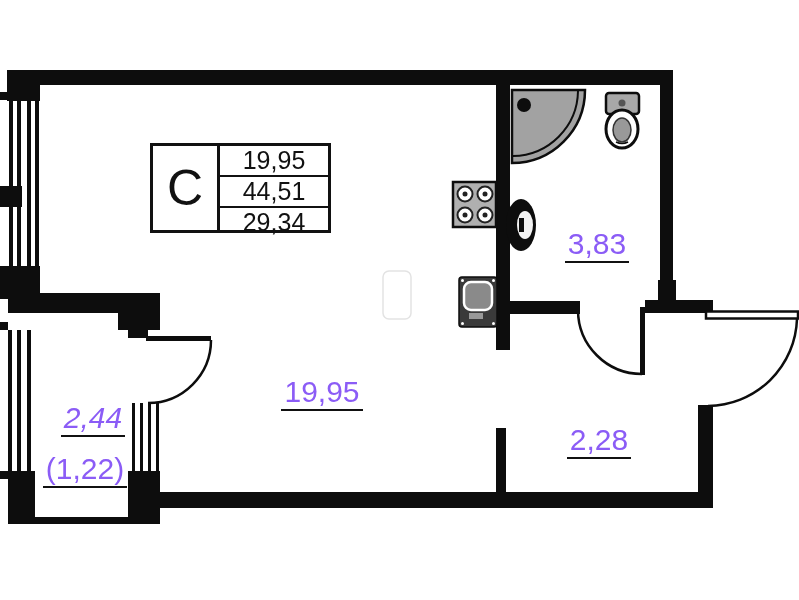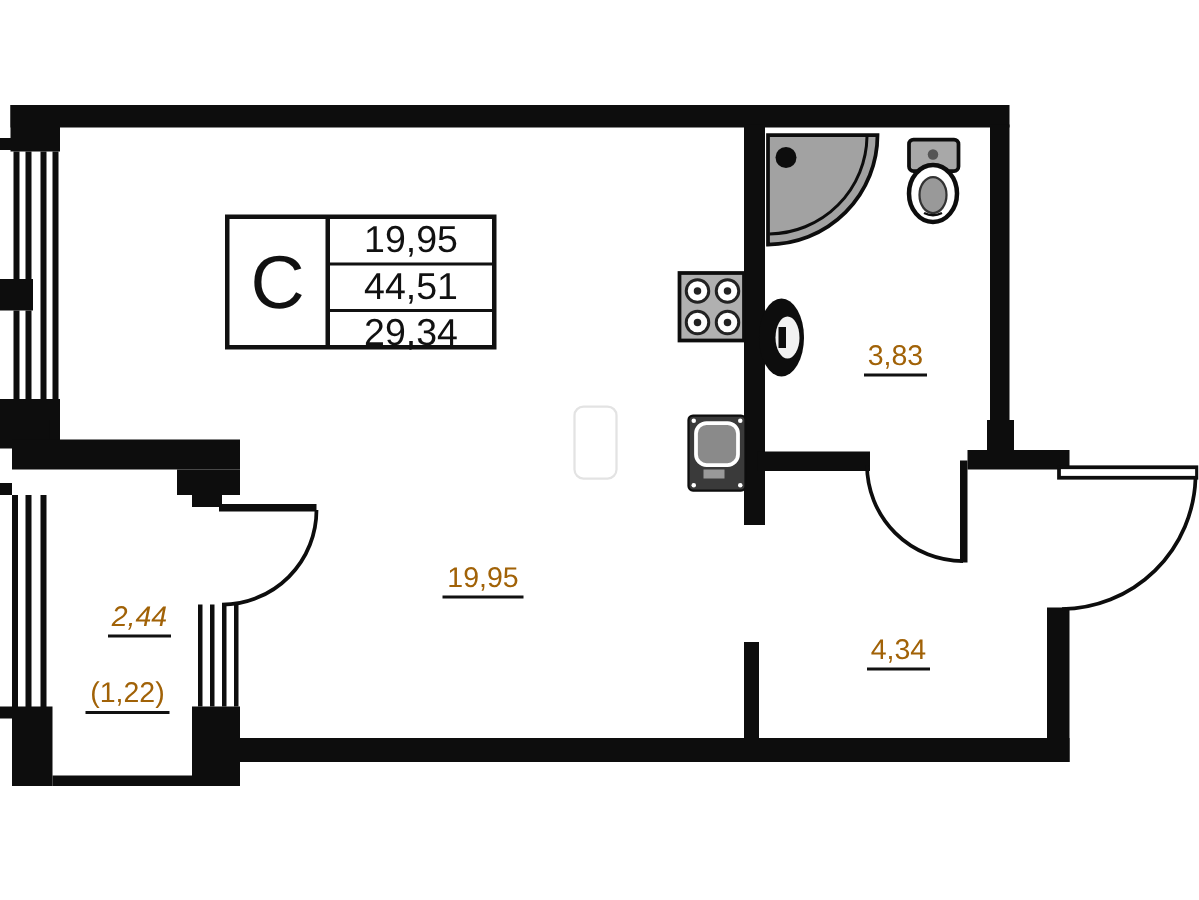--- a/index.html
+++ b/index.html
@@ -8,23 +8,23 @@
     width:799px;height:600px;
     background:#fff;
     font-family:"Liberation Sans", sans-serif;
     color:#111;
     overflow:hidden;
   }
   #plan svg{position:absolute;left:0;top:0;}
   .area-label{
     position:absolute;
     text-align:center;
-    font-size:19px;
+    font-size:30px;
     line-height:1.05;
-    color:#a16207;
+    color:#8b5cf6;
     white-space:nowrap;
   }
   .area-label .u{
     display:inline-block;
     border-bottom:2px solid #111;
     padding:0 3px 1px 3px;
   }
   .legend{
     position:absolute;left:150px;top:143px;
     width:175px;height:84px;
@@ -175,21 +175,21 @@
     </div>
   </div>
 
   <div class="area-label" style="left:277px;top:376px;width:90px;">
     <span class="u">19,95</span>
   </div>
   <div class="area-label" style="left:557px;top:228px;width:80px;">
     <span class="u">3,83</span>
   </div>
   <div class="area-label" style="left:559px;top:424px;width:80px;">
-    <span class="u">4,34</span>
+    <span class="u">2,28</span>
   </div>
   <div class="area-label" style="left:52px;top:402px;width:82px;font-style:italic;">
     <span class="u">2,44</span>
   </div>
   <div class="area-label" style="left:33px;top:434px;width:104px;margin-top:19px;">
     <span class="u">(1,22)</span>
   </div>
 
 </div>
 

